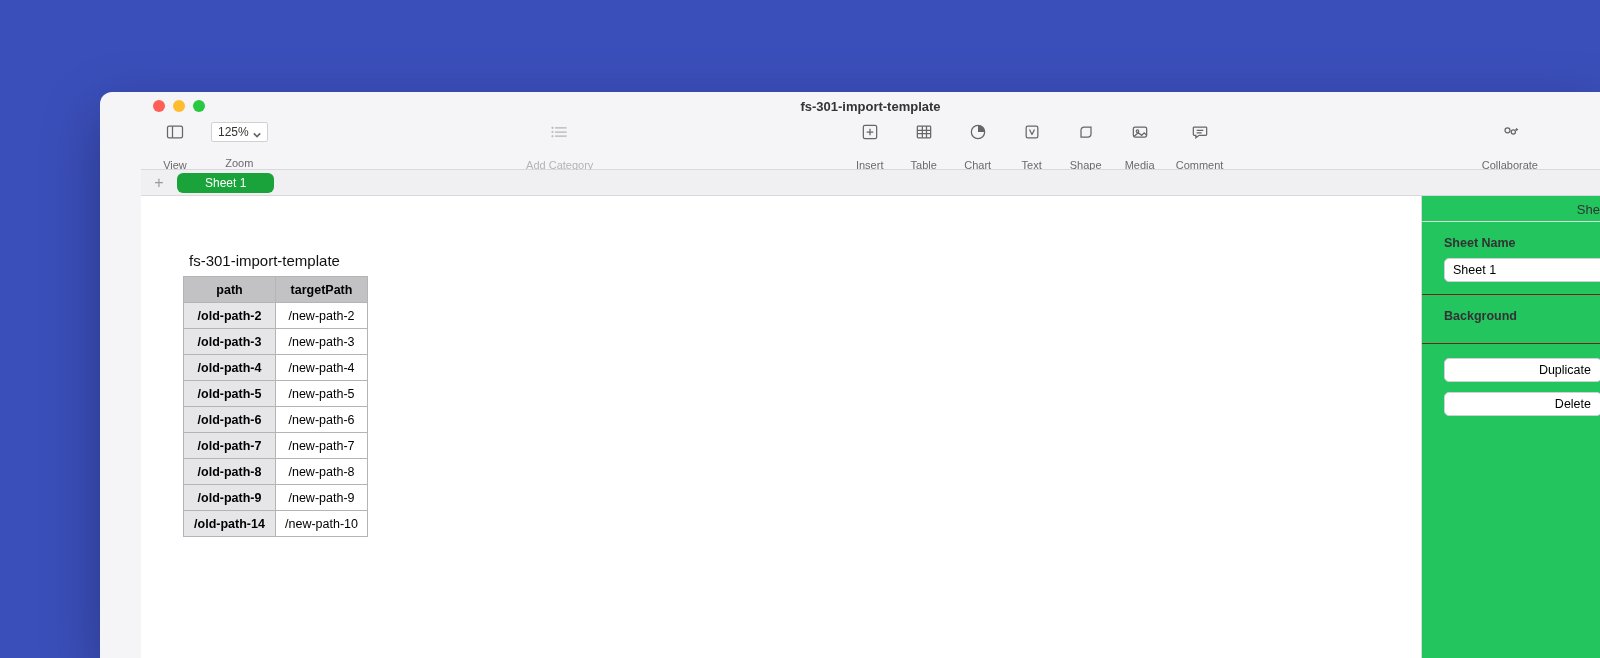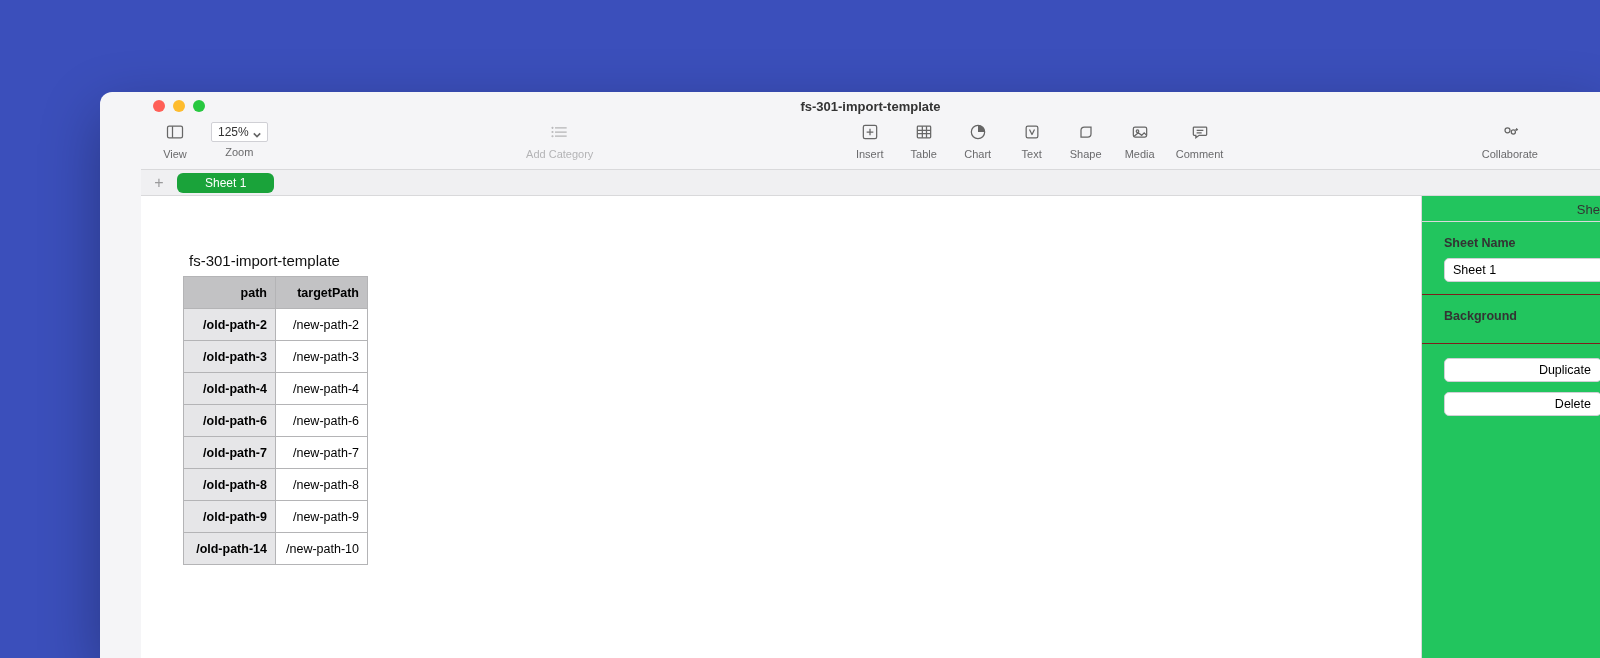--- a/index.html
+++ b/index.html
@@ -38,21 +38,21 @@
     display: flex;
     align-items: flex-start;
     padding: 0 10px 6px 10px;
     height: 50px;
     border-bottom: 1px solid #d9d9db;
     gap: 6px;
   }
   .tbtn { display: flex; flex-direction: column; align-items: center; justify-content: flex-start; padding: 0 6px; gap: 4px; min-width: 48px; }
   .tbtn .glyph { height: 24px; display: flex; align-items: center; justify-content: center; color: #555; }
   .tbtn .glyph svg { width: 20px; height: 20px; stroke: #666; stroke-width: 1.5; fill: none; }
-  .tbtn .label { font-size: 11px; color: #6a6a6c; }
+  .tbtn .label { font-size: 11px; color: #6a6a6c; margin-top: 11px; }
   .tbl-disabled .label { color: #b4b4b6; }
   .tbl-disabled .glyph svg { stroke: #b4b4b6; }
   .spacer-flex { flex: 1; }
   .spacer-sm { width: 40px; }
   .zoom-select {
     margin-top: 2px;
     border: 1px solid #d0d0d5;
     border-radius: 2px;
     background: #fff;
     font-size: 12px;
@@ -94,22 +94,22 @@
   table.data {
     position: absolute;
     left: 42px;
     top: 80px;
     border-collapse: collapse;
     font-size: 12.5px;
   }
   table.data th, table.data td {
     border: 1px solid #b4b4b6;
     padding: 4px 8px;
-    text-align: right;
-    height: 32px;
+    text-align: center;
+    height: 26px;
   }
   table.data th { background: #c2c2c4; font-weight: 700; }
   table.data td.rowhead { background: #e6e6e8; font-weight: 700; }
   table.data td.cell { background: #fff; }
   col.c1 { width: 92px; }
   col.c2 { width: 92px; }
 
   .inspector {
     width: 178px;
     background: #22c55e;
@@ -318,20 +318,24 @@
             </tr>
             <tr>
               <td class="rowhead">/old-path-3</td>
               <td class="cell">/new-path-3</td>
             </tr>
             <tr>
               <td class="rowhead">/old-path-4</td>
               <td class="cell">/new-path-4</td>
             </tr>
             <tr>
+              <td class="rowhead">/old-path-5</td>
+              <td class="cell">/new-path-5</td>
+            </tr>
+            <tr>
               <td class="rowhead">/old-path-6</td>
               <td class="cell">/new-path-6</td>
             </tr>
             <tr>
               <td class="rowhead">/old-path-7</td>
               <td class="cell">/new-path-7</td>
             </tr>
             <tr>
               <td class="rowhead">/old-path-8</td>
               <td class="cell">/new-path-8</td>

